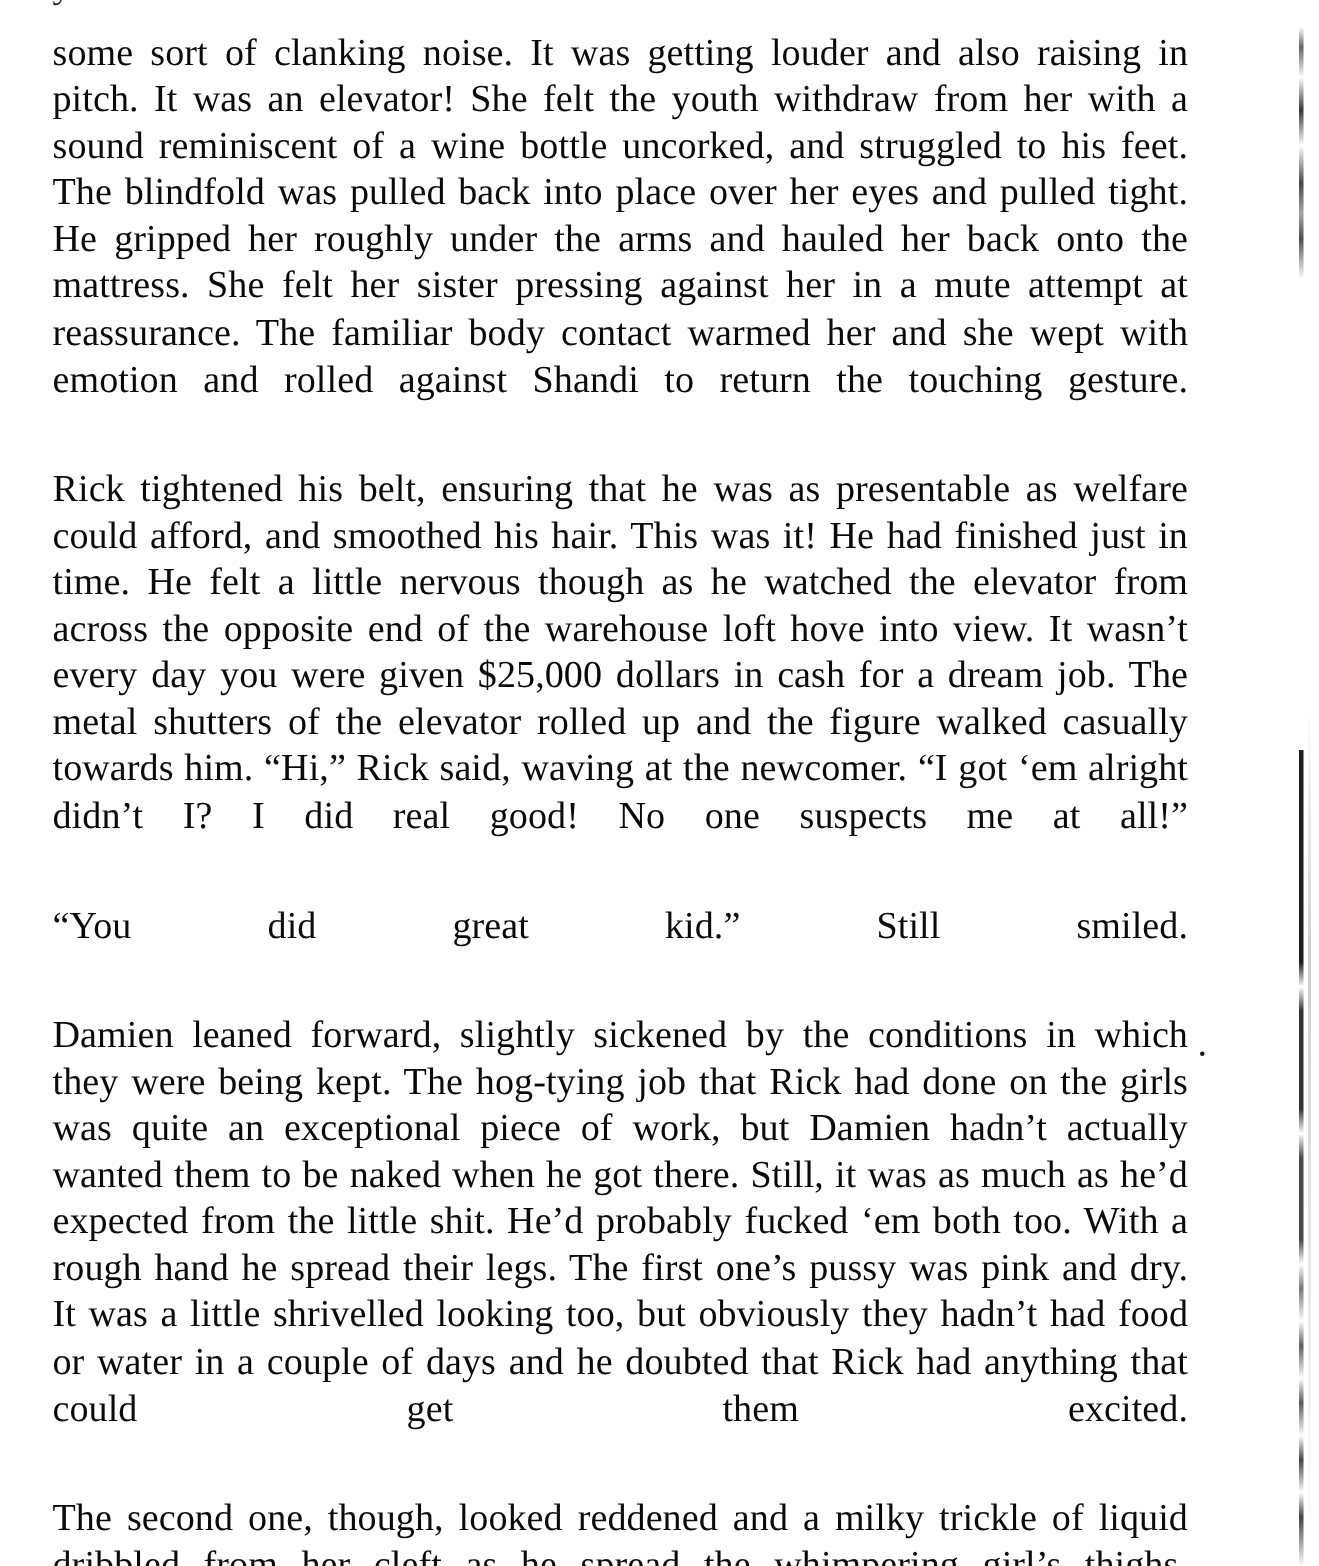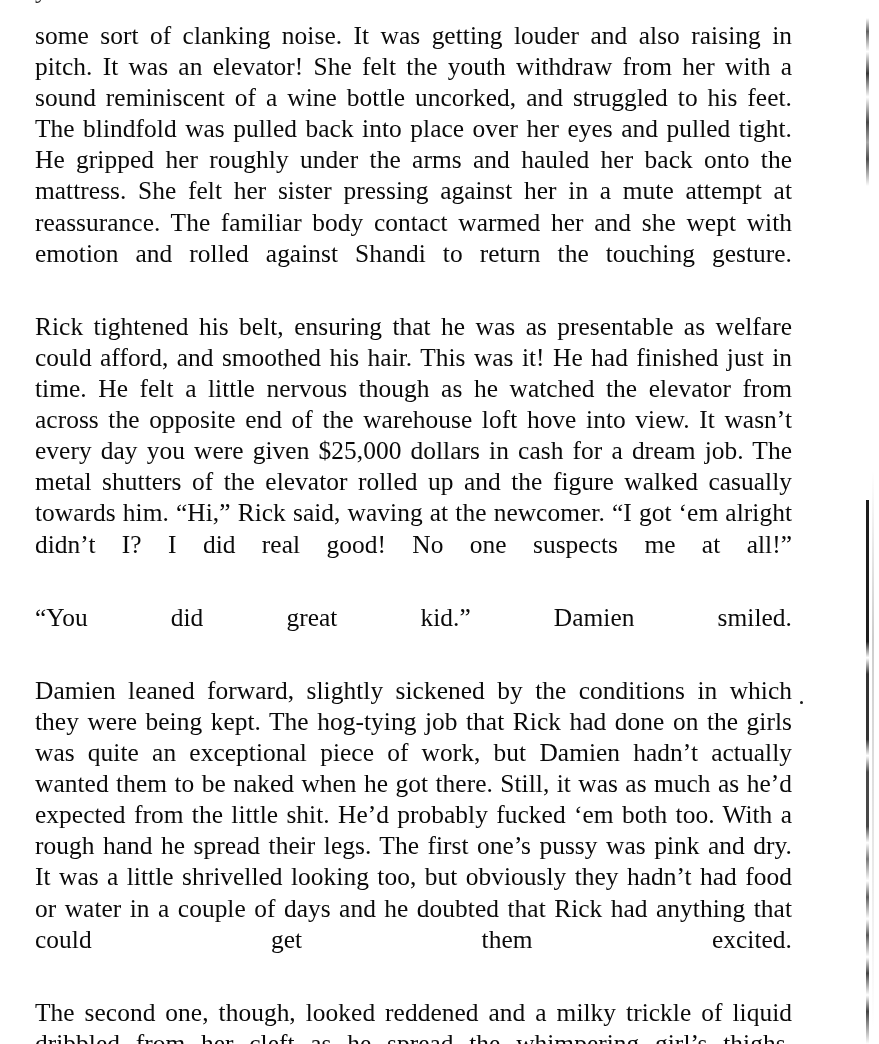--- a/index.html
+++ b/index.html
@@ -143,21 +143,21 @@
 <div id="page">
 
   <div id="top-clipped-line">y</div>
 
   <div id="text-column">
 
     <p class="para">some sort of clanking noise.  It was getting louder and also raising in pitch.  It was an elevator!  She felt the youth withdraw from her with a sound reminiscent of a wine bottle uncorked, and struggled to his feet.  The blindfold was pulled back into place over her eyes and pulled tight.  He gripped her roughly under the arms and hauled her back onto the mattress.  She felt her sister pressing against her in a mute attempt at reassurance.  The familiar body contact warmed her and she wept with emotion and rolled against Shandi to return the touching gesture.</p>
 
     <p class="para">Rick tightened his belt, ensuring that he was as presentable as welfare could afford, and smoothed his hair.  This was it!  He had finished just in time.  He felt a little nervous though as he watched the elevator from across the opposite end of the warehouse loft hove into view.  It wasn’t every day you were given $25,000 dollars in cash for a dream job.  The metal shutters of the elevator rolled up and the figure walked casually towards him.  “Hi,” Rick said, waving at the newcomer.  “I got ‘em alright didn’t I?  I did real good!  No one suspects me at all!”</p>
 
-    <p class="para">“You did great kid.”  Damien smiled.</p>
+    <p class="para">“You did great kid.”  Still smiled.</p>
 
     <p class="para">Damien leaned forward, slightly sickened by the conditions in which they were being kept.   The hog-tying job that Rick had done on the girls was quite an exceptional piece of work, but Damien hadn’t actually wanted them to be naked when he got there.  Still, it was as much as he’d expected from the little shit.  He’d probably fucked ‘em both too.  With a rough hand he spread their legs.  The first one’s pussy was pink and dry.  It was a little shrivelled looking too, but obviously they hadn’t had food or water in a couple of days and he doubted that Rick had anything that could get them excited.</p>
 
     <p class="para">The second one, though, looked reddened and a milky trickle of liquid dribbled from her cleft as he spread the whimpering girl’s thighs.</p>
 
   </div>
 
   <div class="scan-edge" id="scan-edge-upper"></div>
   <div class="scan-edge" id="scan-edge-lower"></div>
   <div class="scan-edge" id="scan-edge-faint"></div>

